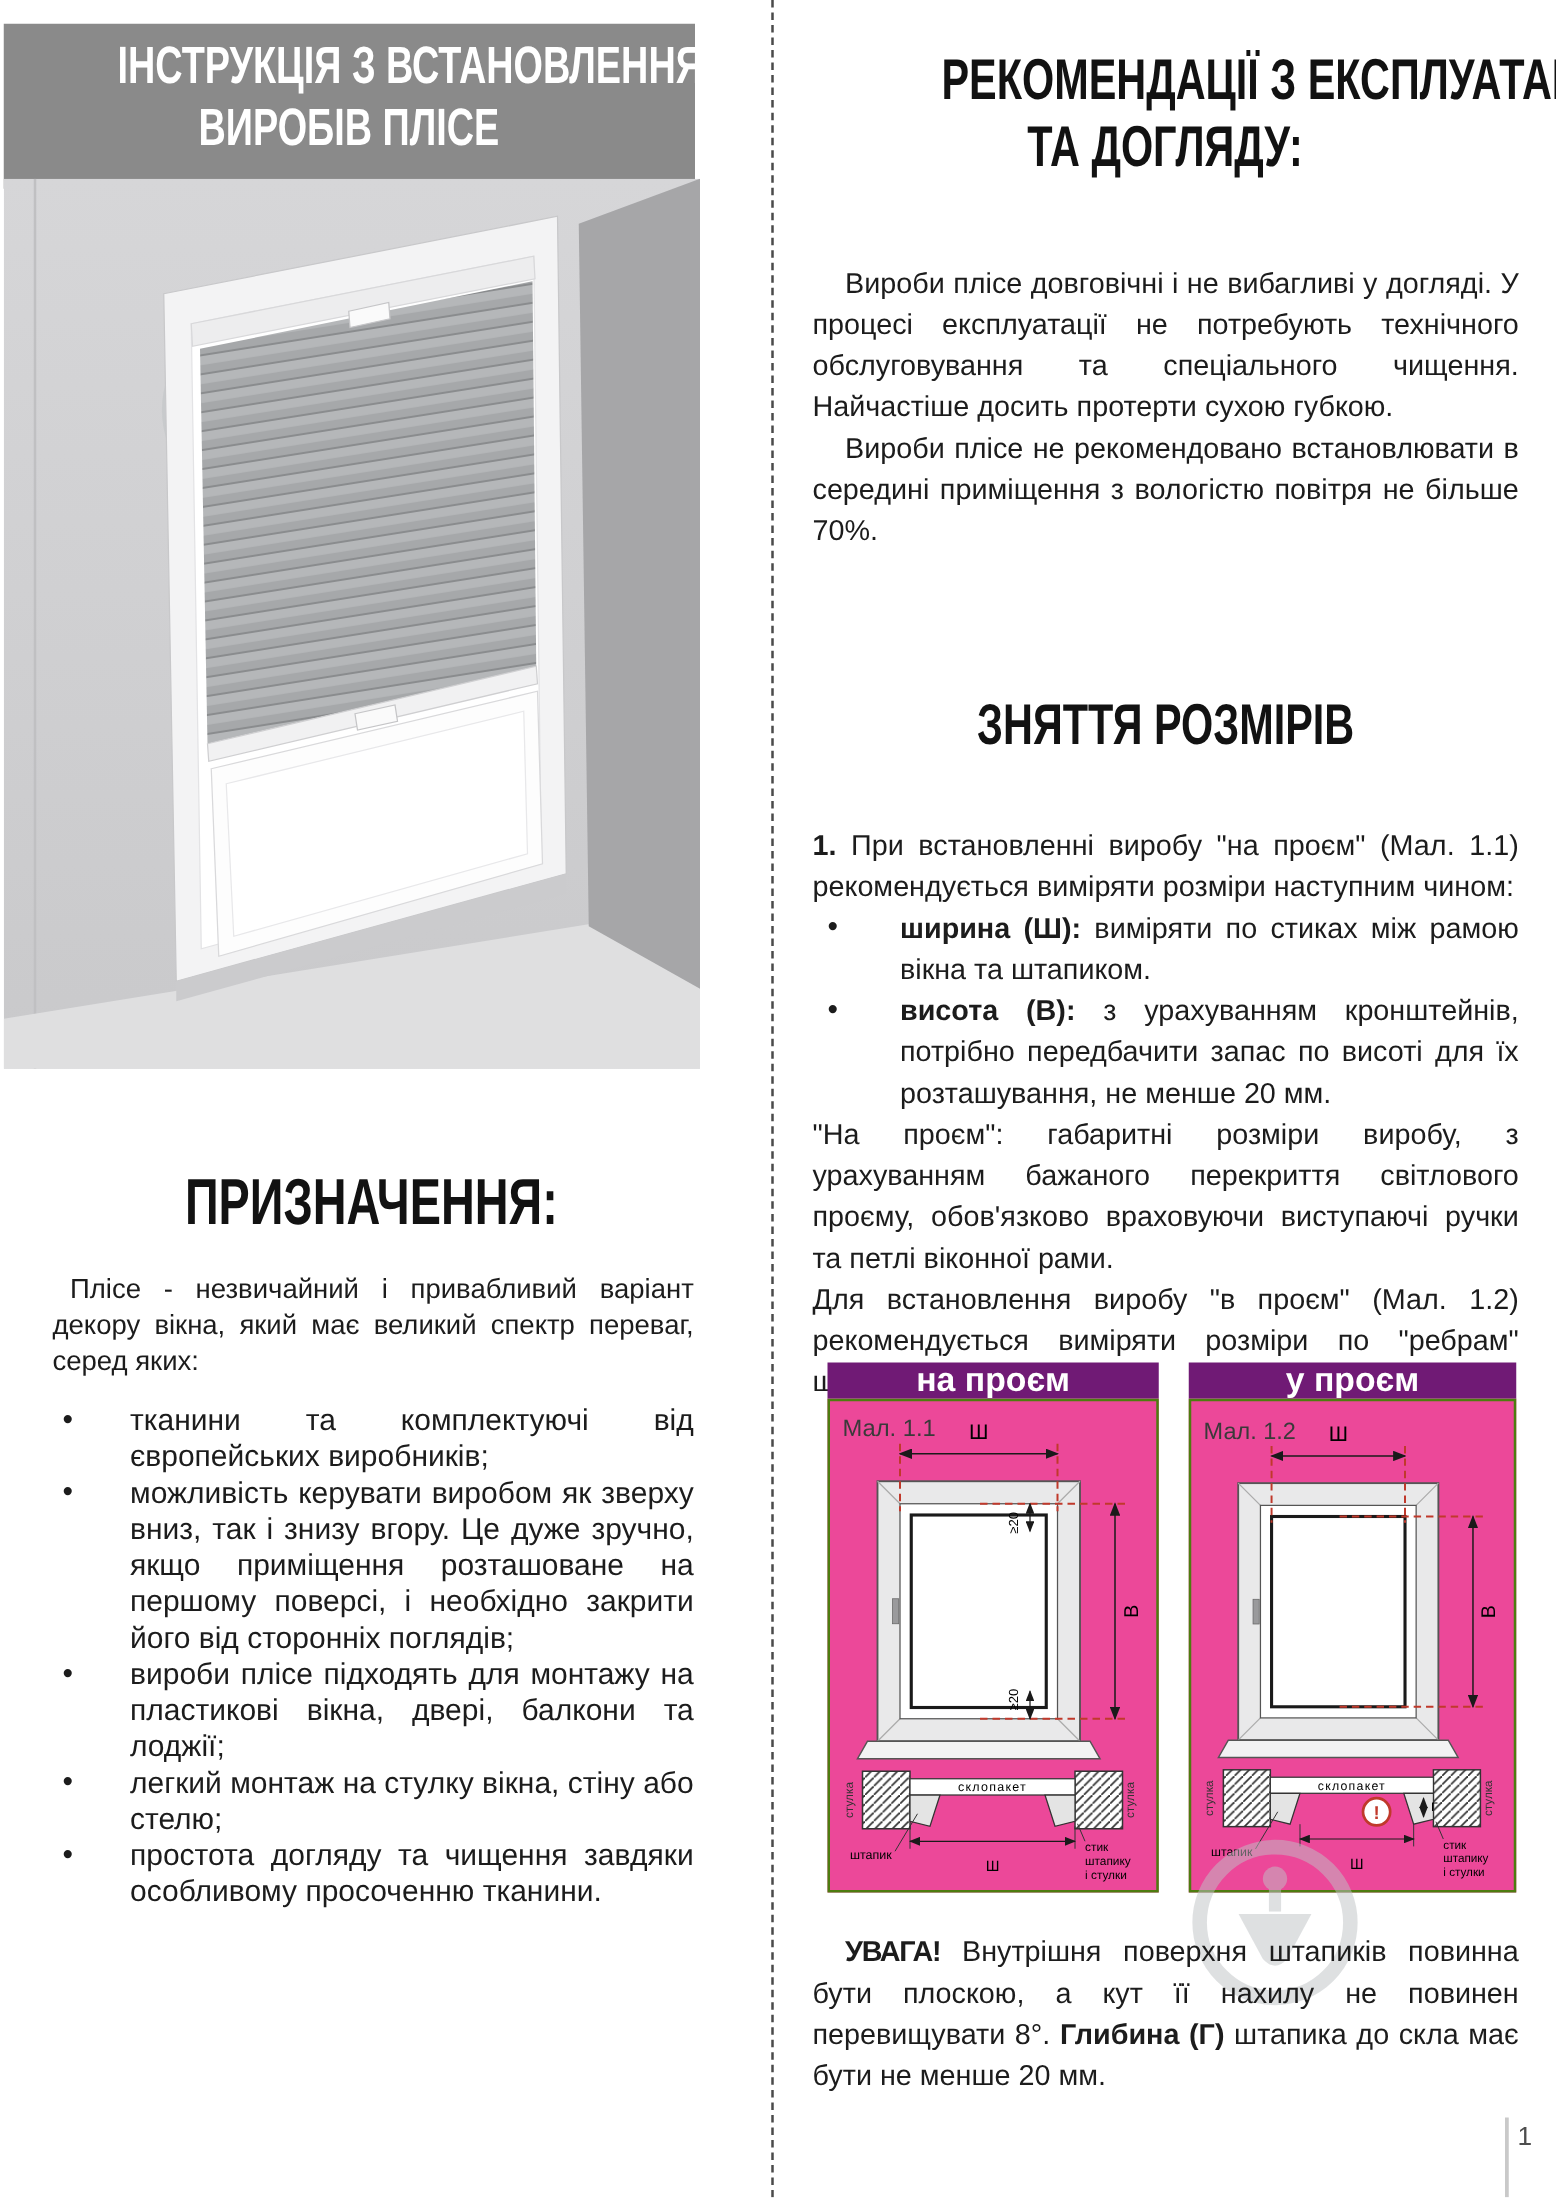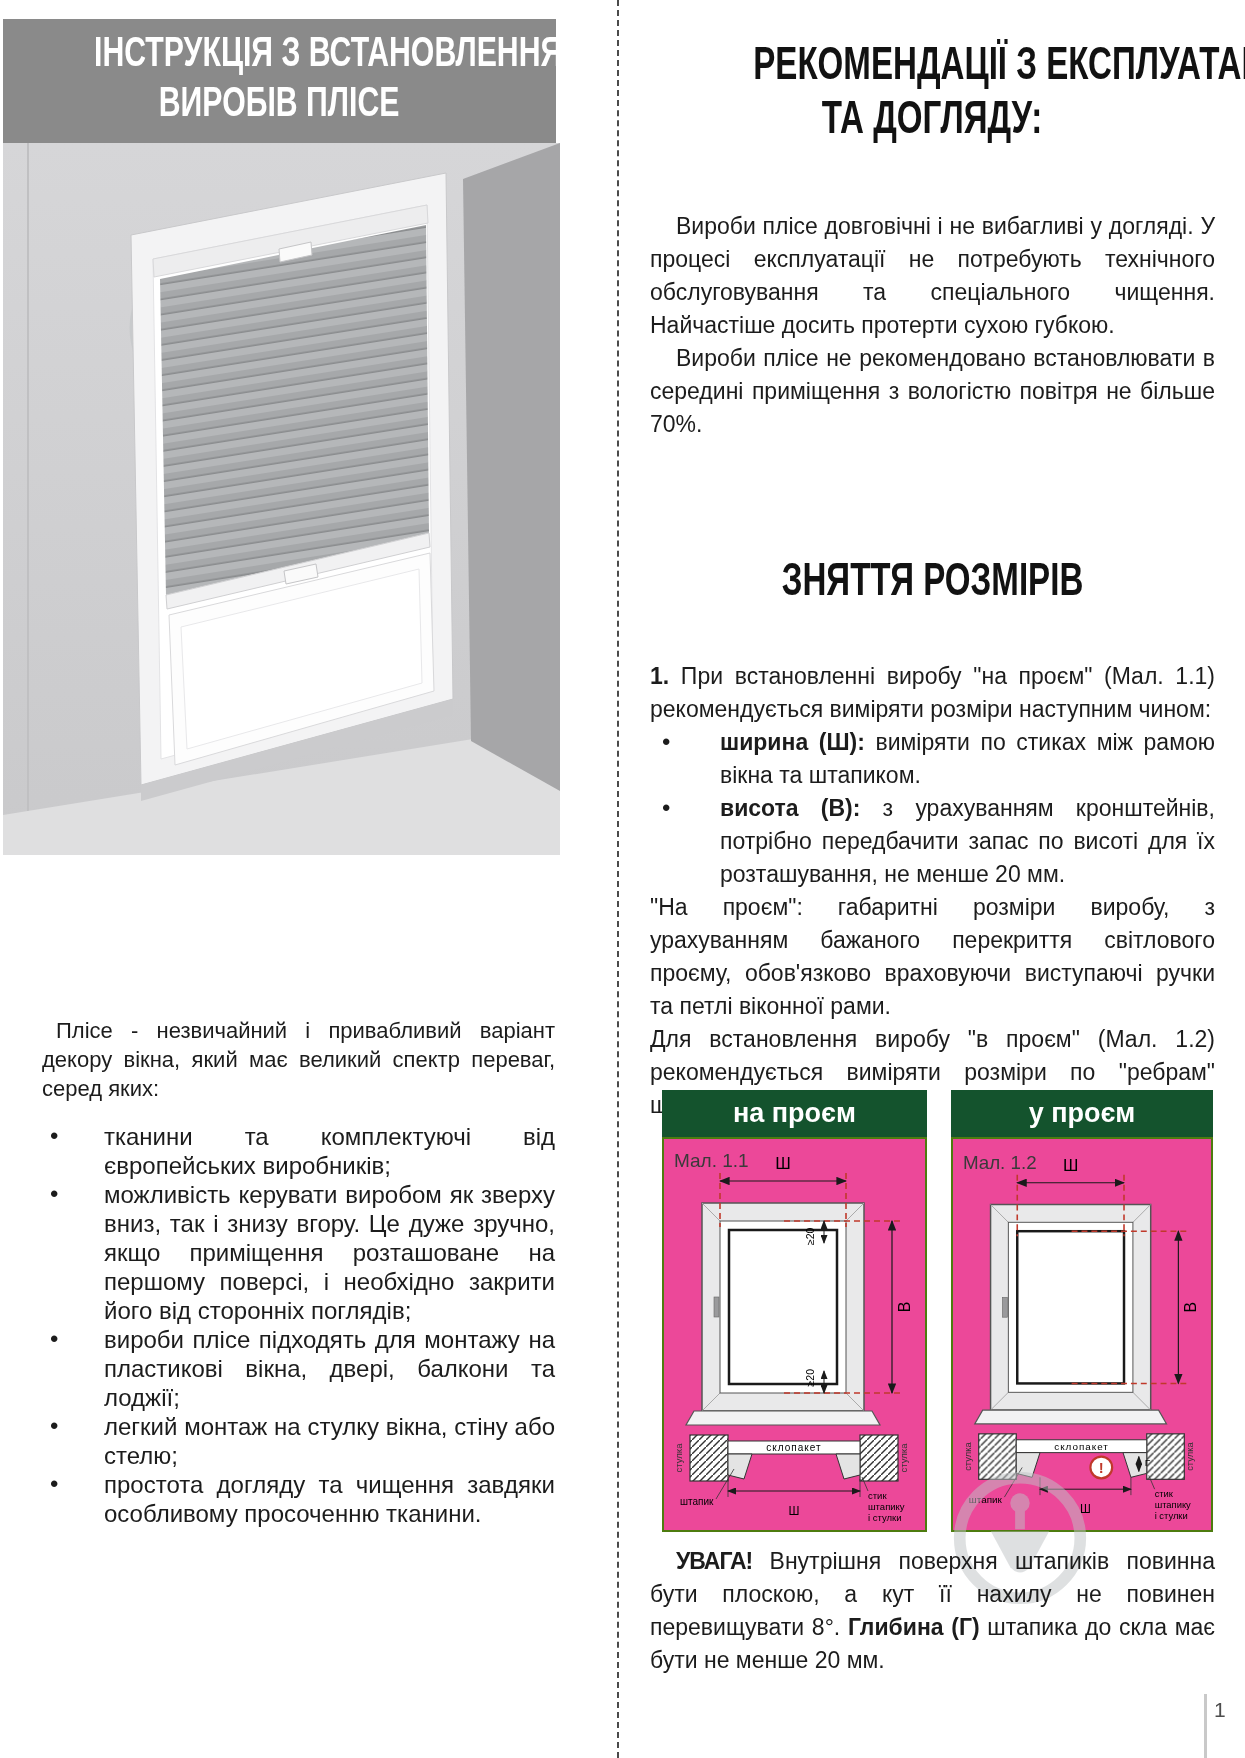--- a/index.html
+++ b/index.html
@@ -29,21 +29,21 @@
   .b{font-weight:700;}
   .mhead{left:650px;top:552px;width:565px;text-align:center;font-size:46px;color:#121212;}
   .mtext{left:650px;top:660px;width:565px;font-size:23px;line-height:33px;text-align:justify;}
   .mtext p{margin:0;}
   .li2{position:relative;padding-left:70px;text-align:justify;}
   .li2::before{content:"•";position:absolute;left:12px;top:-1px;font-size:24px;}
   
   .figs{left:662px;top:1090px;width:551px;display:flex;gap:24px;z-index:1;}
   .panel1{width:265px;}
   .panel2{width:262px;text-align:right;}
-  .phead{height:47px;background:#14532d;color:#fff;display:flex;align-items:center;
+  .phead{height:29px;background:#701a75;color:#fff;display:flex;align-items:center;
          justify-content:center;font-size:27px;font-weight:700;}
   .pbody{border:2px solid #4d7c0f;background:#ec4899;height:391px;box-sizing:content-box;}
   .pbody svg{display:block;}
   .wm2{left:950px;top:1468px;width:140px;height:140px;z-index:2;opacity:.5;}
   .att{left:650px;top:1545px;width:565px;font-size:23px;line-height:33px;
        text-align:justify;text-indent:26px;z-index:3;}
   .attb{font-weight:700;letter-spacing:-1px;}
   .pageline{left:1204px;top:1694px;height:64px;width:0;border-left:3px solid #c9c9c9;}
   .pnum{left:1214px;top:1698px;font-size:21px;color:#4d4d4d;}
   svg text{font-family:"Liberation Sans","DejaVu Sans",sans-serif;}
@@ -87,20 +87,23 @@
       <polygon points="150,116 424,62 425,80 151,134" fill="#ededee" stroke="#d8d8da"></polygon>
       <polygon points="157,136 423,82 426,390 163,452" fill="url(#pleat)"></polygon>
       <polygon points="276,106 308,99 309,112 277,119" fill="#fafafa" stroke="#c5c5c7"></polygon>
       <polygon points="163,452 426,390 427,404 164,466" fill="#f1f1f2" stroke="#cfcfd1"></polygon>
       <polygon points="281,428 313,421 315,434 283,441" fill="#fafafa" stroke="#c5c5c7"></polygon>
       <polygon points="166,472 427,410 431,548 172,622" fill="#fdfdfd" stroke="#d9d9db"></polygon>
       <polygon points="178,484 416,426 419,540 184,606" fill="#ffffff" stroke="#e8e8ea"></polygon>
     </svg>
   </div>
 
+  <div class="abs ph-head">
+    <span class="cond">ПРИЗНАЧЕННЯ:</span>
+  </div>
 
   <div class="abs intro">Плісе - незвичайний і привабливий варіант декору вікна, який має великий спектр переваг, серед яких:</div>
 
   <div class="abs plist">
     <div class="pli">тканини та комплектуючі від європейських виробників;</div>
     <div class="pli">можливість керувати виробом як зверху вниз, так і знизу вгору. Це дуже зручно, якщо приміщення розташоване на першому поверсі, і необхідно закрити його від сторонніх поглядів;</div>
     <div class="pli">вироби плісе підходять для монтажу на пластикові вікна, двері, балкони та лоджії;</div>
     <div class="pli">легкий монтаж на стулку вікна, стіну або стелю;</div>
     <div class="pli">простота догляду та чищення завдяки особливому просоченню тканини.</div>
   </div>

